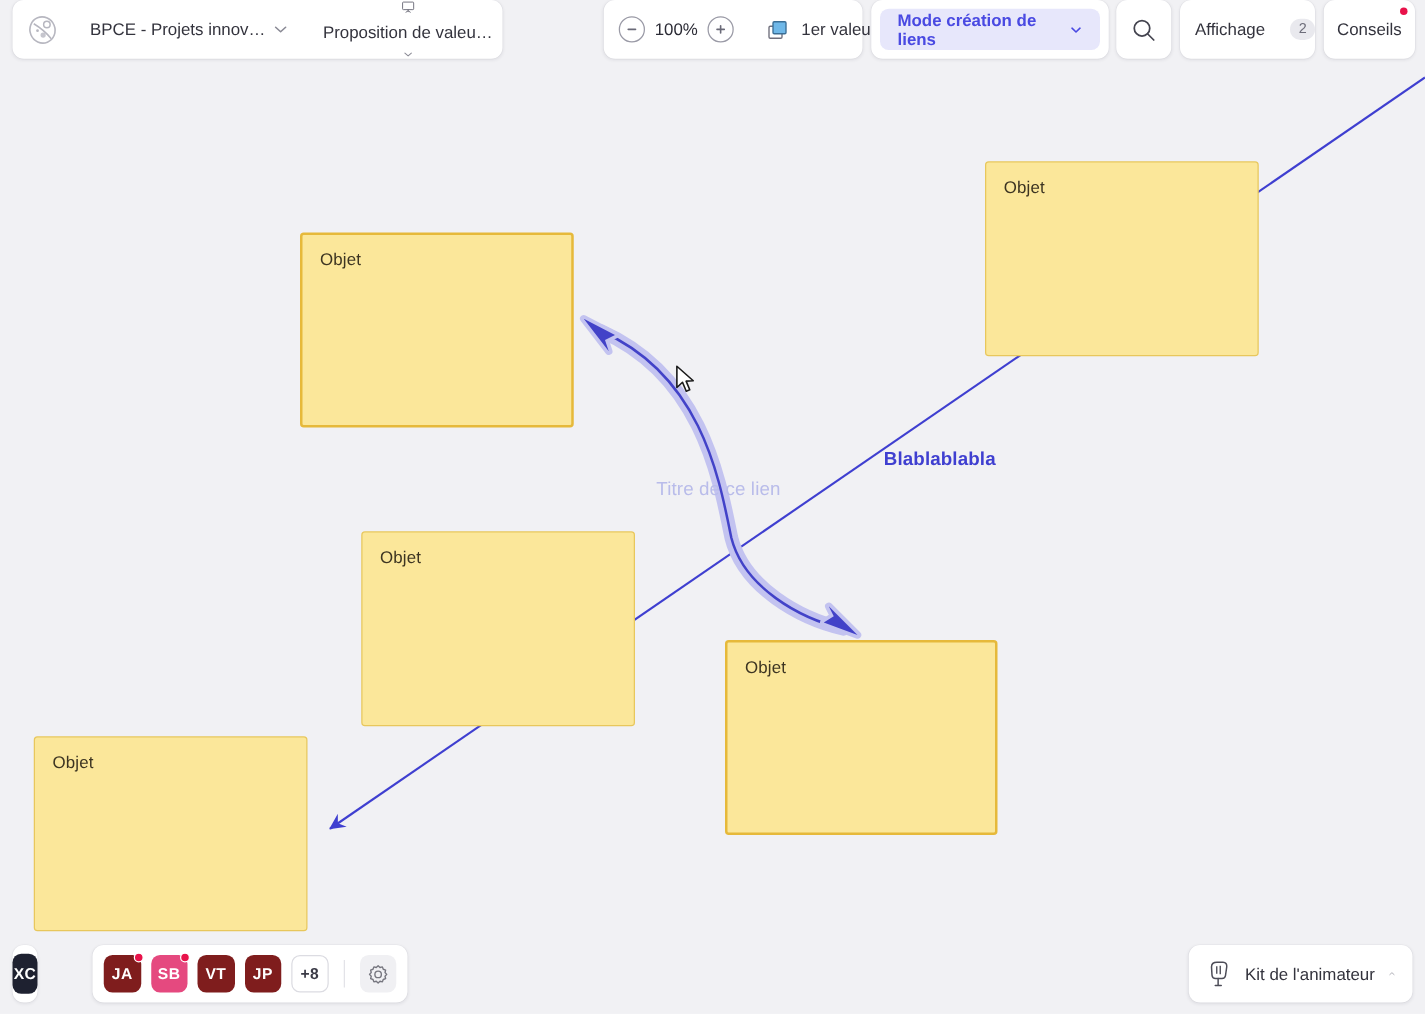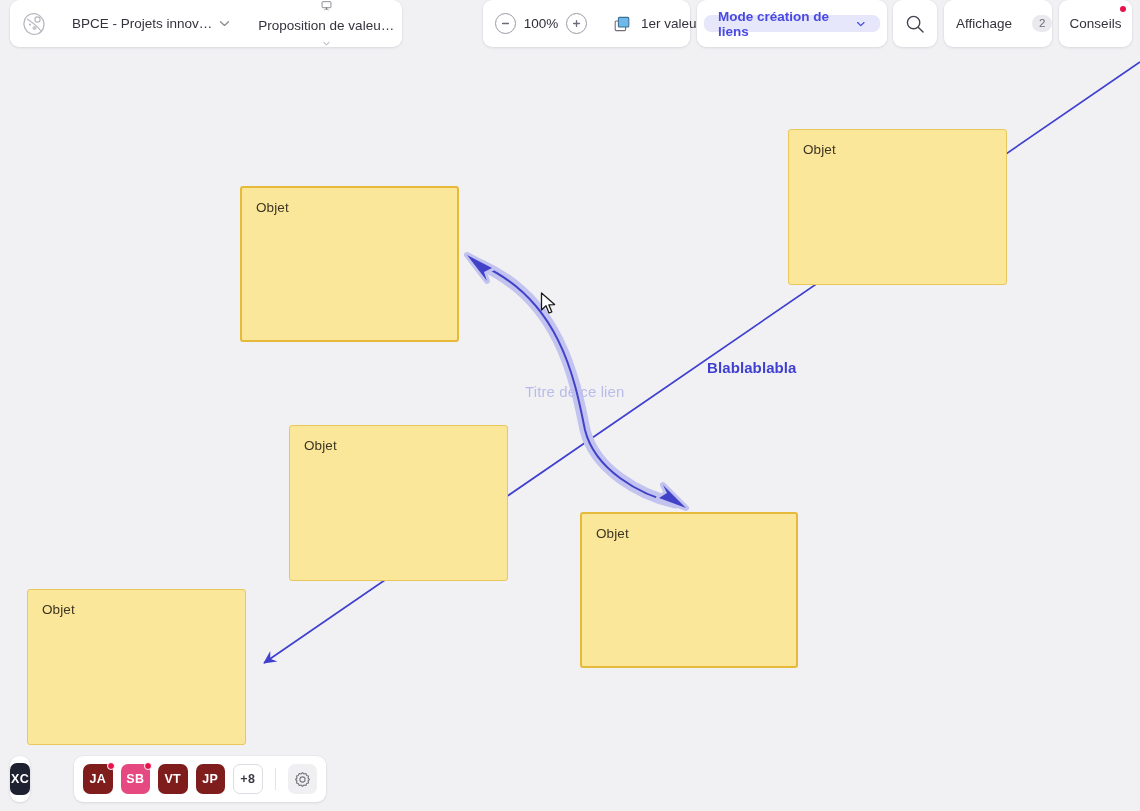--- a/index.html
+++ b/index.html
@@ -62,21 +62,21 @@
   .zoom-btn {
     width: 21px; height: 21px; border-radius: 50%;
     border: 1.3px solid #9a9aa6;
     display: flex; align-items: center; justify-content: center;
     color: #6a6a78; font-size: 14px; line-height: 1;
   }
   #zoom-value { font-size: 13.5px; color: #2c2c36; width: 38px; text-align: center; }
 
   .mode-pill {
     background: #e7e7fb; border-radius: 7px;
-    height: 17px; margin: 0 7px;
+    height: 33px; margin: 0 7px;
     display: flex; align-items: center; gap: 22px;
     padding: 0 14px;
     font-size: 13.5px; font-weight: bold; color: #4a4ae2;
   }
 
   .count-badge {
     background: #e9e9ee; color: #6d6d7a;
     border-radius: 9px; font-size: 11.5px;
     padding: 2px 7px; line-height: 1.1;
   }
@@ -298,14 +298,30 @@
     <div class="gear-wrap">
       <svg width="17" height="17" viewBox="0 0 17 17">
         <path d="M8.5,1.6 L10,3 L11.9,2.5 L12.6,4.4 L14.5,5.1 L14,7 L15.4,8.5 L14,10
                  L14.5,11.9 L12.6,12.6 L11.9,14.5 L10,14 L8.5,15.4 L7,14 L5.1,14.5
                  L4.4,12.6 L2.5,11.9 L3,10 L1.6,8.5 L3,7 L2.5,5.1 L4.4,4.4 L5.1,2.5 L7,3 Z" fill="none" stroke="#76767f" stroke-width="1.1" stroke-linejoin="round"></path>
         <circle cx="8.5" cy="8.5" r="2.6" fill="none" stroke="#76767f" stroke-width="1.1"></circle>
       </svg>
     </div>
   </div>
 
+  <div class="panel" style="position:absolute; left:951px; top:756px; width:179px; height:46px;">
+    <div class="tb-item" style="padding:0 14px; gap:11px; width:100%; justify-content:space-between;">
+      <div style="display:flex; align-items:center; gap:11px;">
+        <svg width="20" height="22" viewBox="0 0 20 22">
+          <path d="M4.2,5.5 C4.2,3.2 6,1.8 8.6,1.8 L13.4,1.8 C15.6,1.8 16.6,3.4 16.4,5.4
+                   L15.4,12.4 C15.2,14 14,14.8 12.6,14.8 L7.4,14.8 C5.8,14.8 4.8,13.8 4.6,12.2 Z" fill="none" stroke="#4d4d58" stroke-width="1.2" stroke-linejoin="round"></path>
+          <path d="M9.5,14.8 L9.5,20.4 M7.2,20.4 L12,20.4" fill="none" stroke="#4d4d58" stroke-width="1.2" stroke-linecap="round"></path>
+          <path d="M8.4,5 L8.4,11 M11.2,4.6 L11.2,11.4" fill="none" stroke="#4d4d58" stroke-width="1.1"></path>
+        </svg>
+        <span>Kit de l'animateur</span>
+      </div>
+      <svg class="chev" width="12" height="12" viewBox="0 0 12 12">
+        <path d="M2,7.6 L6,4 L10,7.6" fill="none" stroke="#8b8b96" stroke-width="1.3" stroke-linecap="round" stroke-linejoin="round"></path>
+      </svg>
+    </div>
+  </div>
 
 </div>
 
 </body></html>

